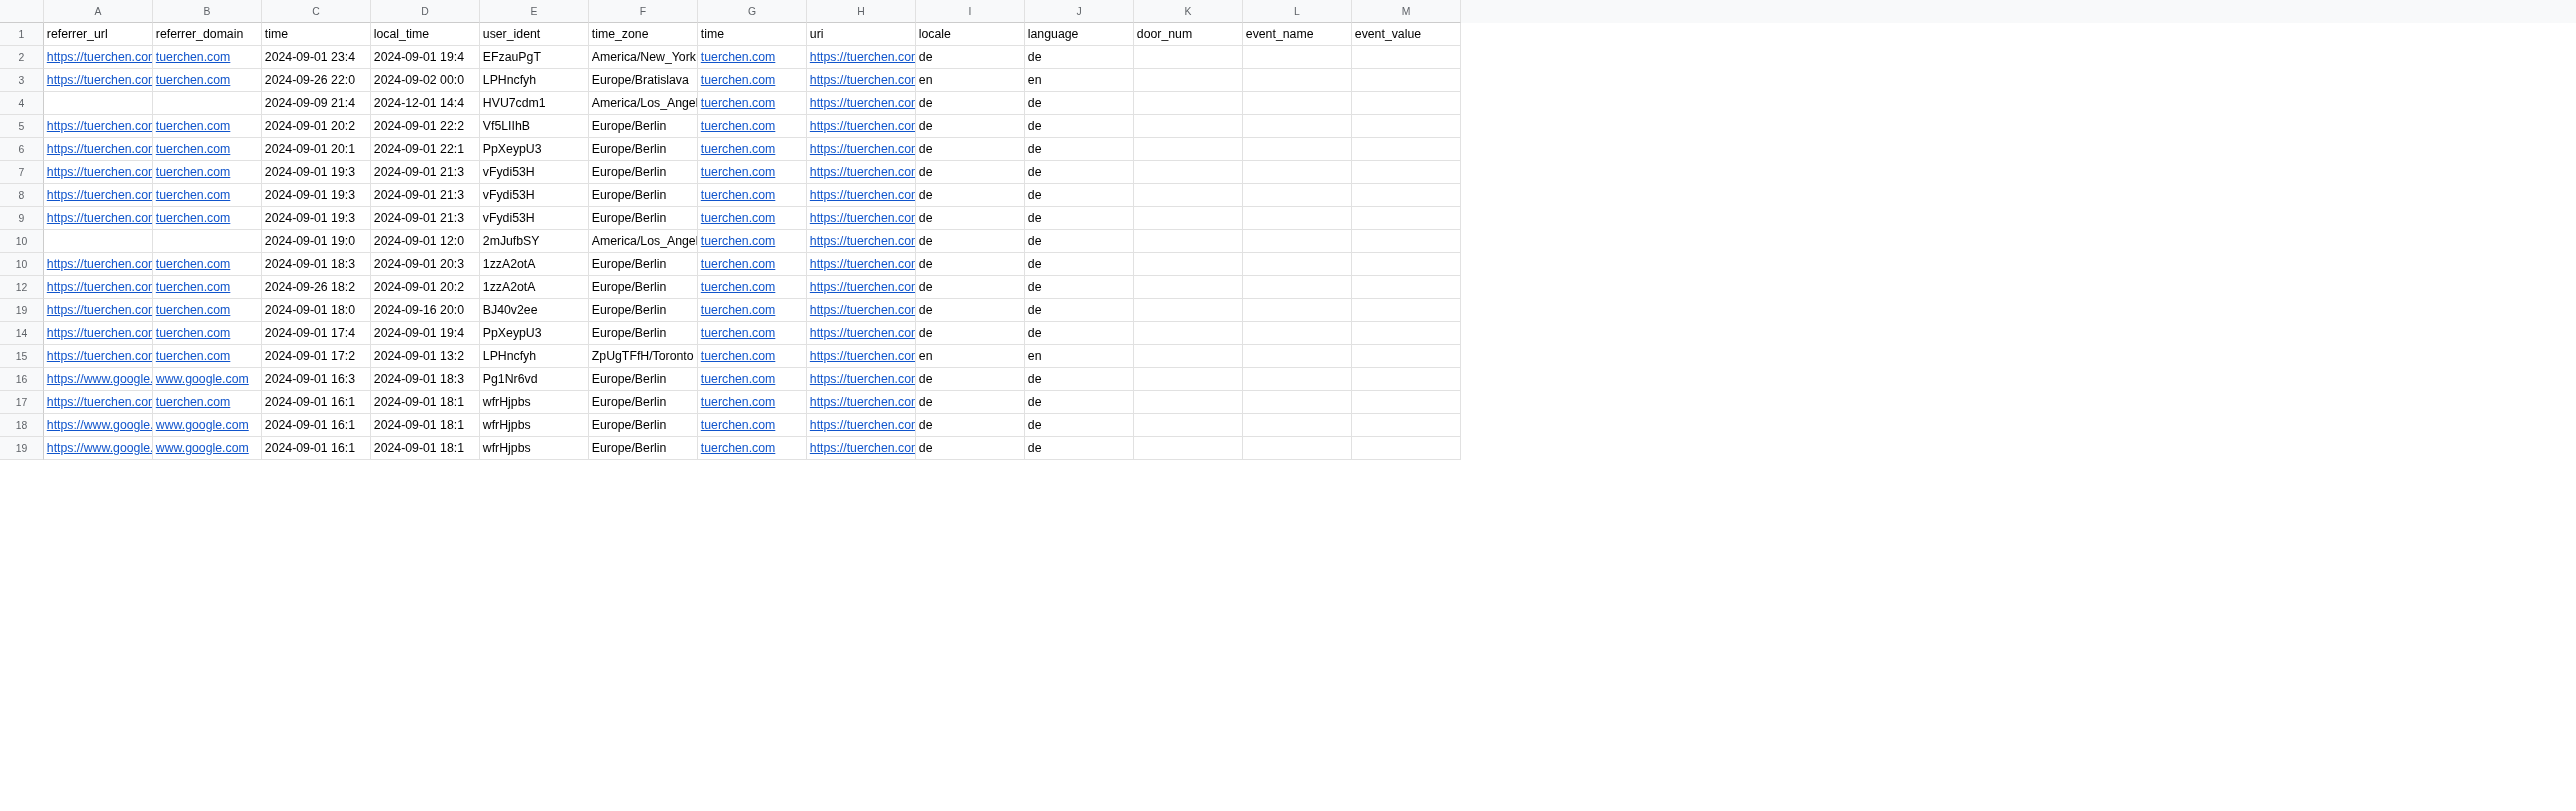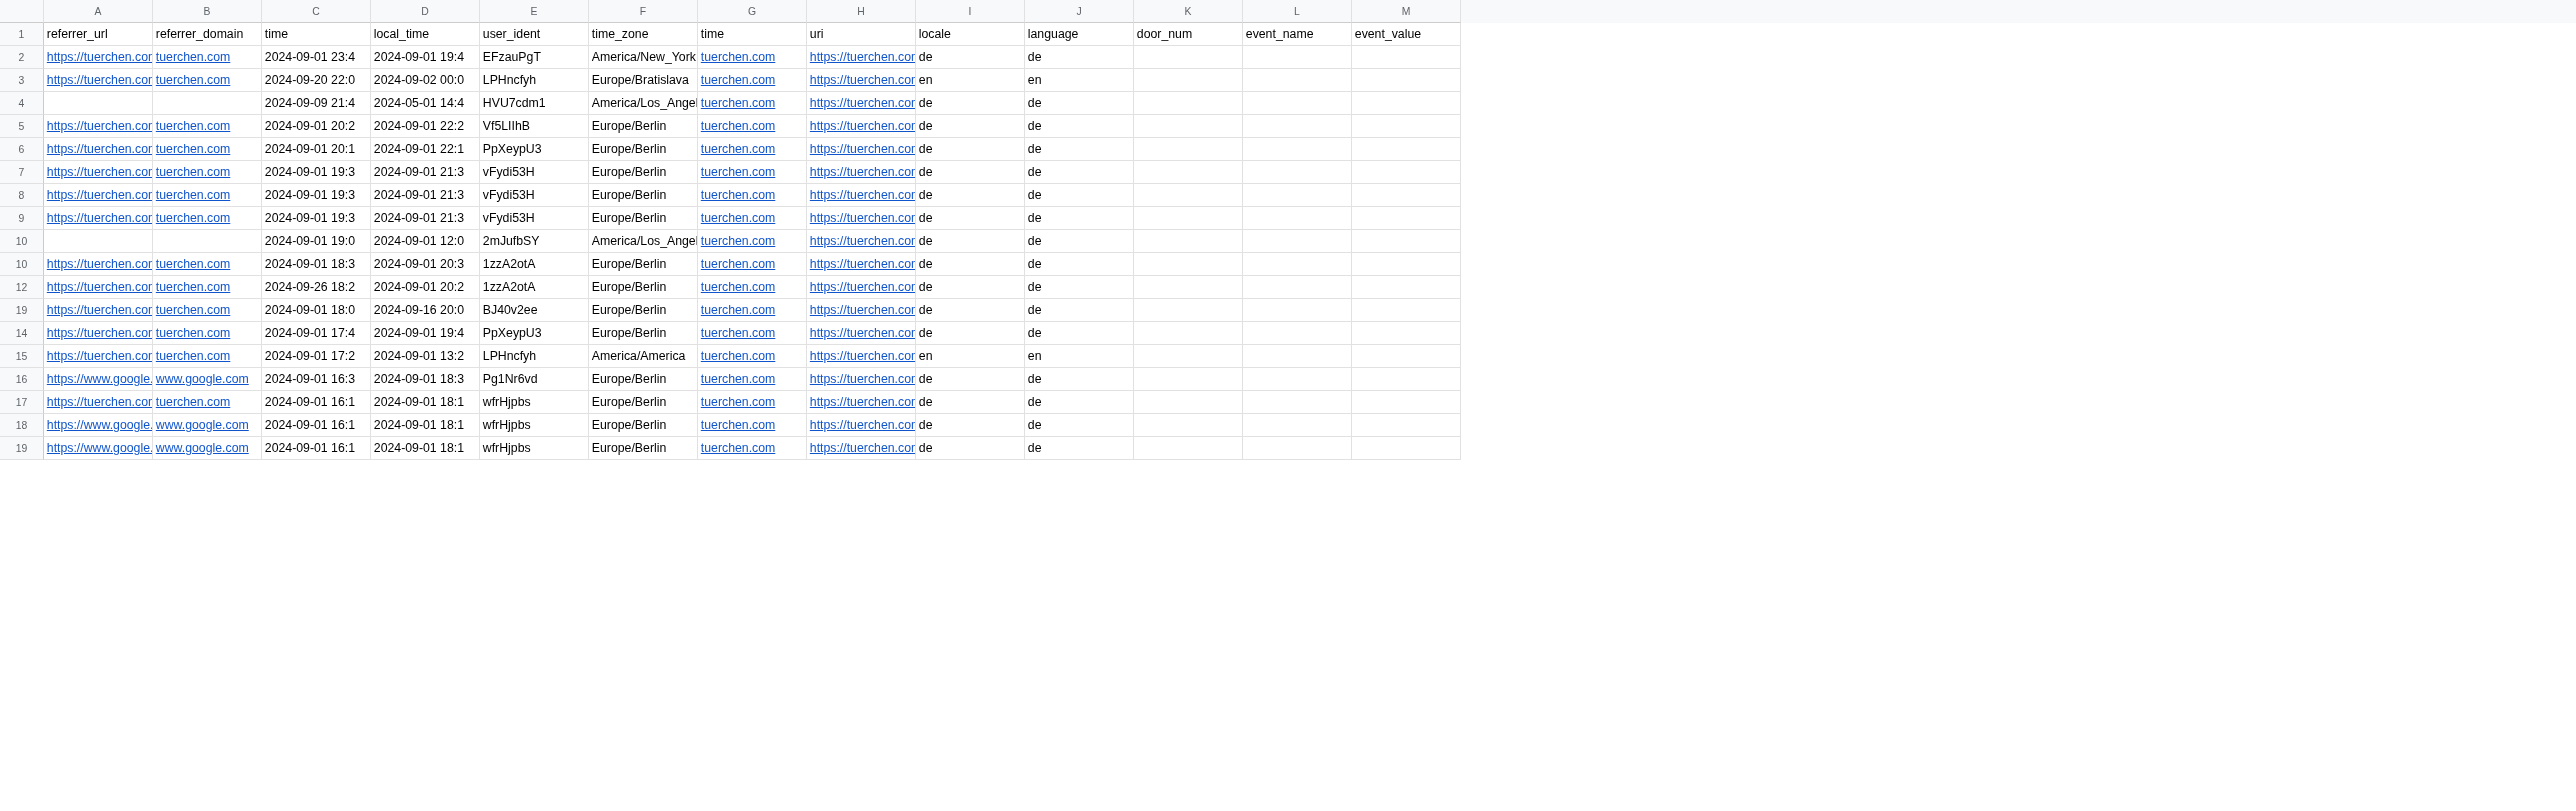--- a/index.html
+++ b/index.html
@@ -144,38 +144,38 @@
         <div class="cell col-I">de</div>
         <div class="cell col-J">de</div>
         <div class="cell col-K"></div>
         <div class="cell col-L"></div>
         <div class="cell col-M"></div>
       </div>
       <div class="data-row">
         <div class="row-header">3</div>
         <div class="cell col-A link">https://tuerchen.com/</div>
         <div class="cell col-B link">tuerchen.com</div>
-        <div class="cell col-C">2024-09-20 22:0</div>
+        <div class="cell col-C">2024-09-26 22:0</div>
         <div class="cell col-D">2024-09-02 00:0</div>
         <div class="cell col-E">LPHncfyh</div>
         <div class="cell col-F">Europe/Bratislava</div>
         <div class="cell col-G link">tuerchen.com</div>
         <div class="cell col-H link">https://tuerchen.com/</div>
         <div class="cell col-I">en</div>
         <div class="cell col-J">en</div>
         <div class="cell col-K"></div>
         <div class="cell col-L"></div>
         <div class="cell col-M"></div>
       </div>
       <div class="data-row">
         <div class="row-header">4</div>
         <div class="cell col-A"></div>
         <div class="cell col-B"></div>
         <div class="cell col-C">2024-09-09 21:4</div>
-        <div class="cell col-D">2024-05-01 14:4</div>
+        <div class="cell col-D">2024-12-01 14:4</div>
         <div class="cell col-E">HVU7cdm1</div>
         <div class="cell col-F">America/Los_Angeles</div>
         <div class="cell col-G link">tuerchen.com</div>
         <div class="cell col-H link">https://tuerchen.com/</div>
         <div class="cell col-I">de</div>
         <div class="cell col-J">de</div>
         <div class="cell col-K"></div>
         <div class="cell col-L"></div>
         <div class="cell col-M"></div>
       </div>
@@ -339,21 +339,21 @@
         <div class="cell col-L"></div>
         <div class="cell col-M"></div>
       </div>
       <div class="data-row">
         <div class="row-header">15</div>
         <div class="cell col-A link">https://tuerchen.com/</div>
         <div class="cell col-B link">tuerchen.com</div>
         <div class="cell col-C">2024-09-01 17:2</div>
         <div class="cell col-D">2024-09-01 13:2</div>
         <div class="cell col-E">LPHncfyh</div>
-        <div class="cell col-F">America/America</div>
+        <div class="cell col-F">ZpUgTFfH/Toronto</div>
         <div class="cell col-G link">tuerchen.com</div>
         <div class="cell col-H link">https://tuerchen.com/</div>
         <div class="cell col-I">en</div>
         <div class="cell col-J">en</div>
         <div class="cell col-K"></div>
         <div class="cell col-L"></div>
         <div class="cell col-M"></div>
       </div>
       <div class="data-row">
         <div class="row-header">16</div>

